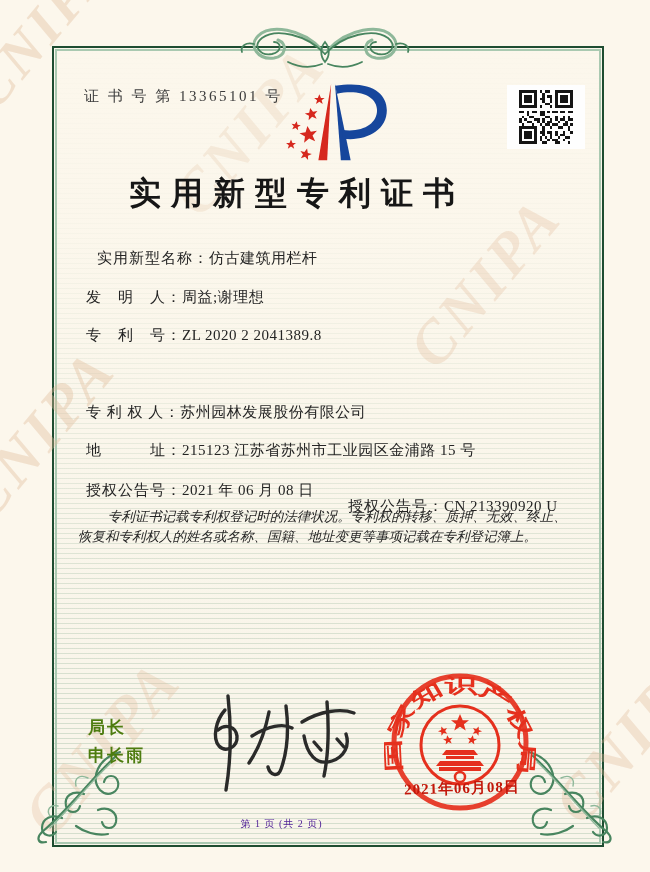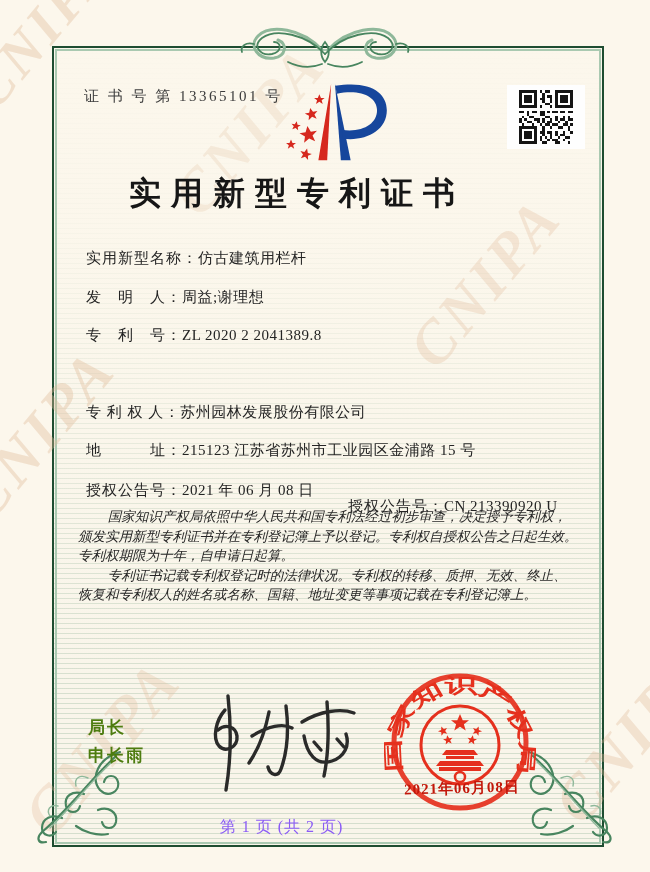--- a/index.html
+++ b/index.html
@@ -36,36 +36,36 @@
   .orn-br{left:525px;top:748px;transform:scaleX(-1);}
   
   .abs{position:absolute;z-index:10;}
   .cert-no{left:84px;top:87px;font-size:15px;letter-spacing:2.5px;color:#3c3c3c;}
   .logo{left:276px;top:80px;}
   .qr-box{left:507px;top:85px;width:78px;height:64px;background:#fefefe;
           display:flex;align-items:center;justify-content:center;}
   .title{left:0;top:172px;width:594px;text-align:center;font-size:32px;
          font-weight:bold;letter-spacing:10px;color:#161616;}
   .field-row{left:86px;font-size:15px;letter-spacing:0.5px;color:#242424;white-space:nowrap;}
-  .fr0{top:249px;} .fr1{top:288px;} .fr2{top:326px;} .fr3{top:365px;}
+  .fr0{top:249px;margin-left:11px;} .fr1{top:288px;} .fr2{top:326px;} .fr3{top:365px;}
   .fr4{top:403px;} .fr5{top:441px;} .fr6{top:481px;}
   .field-label{letter-spacing:1px;}
   .grant-no{position:absolute;left:262px;top:16px;white-space:nowrap;}
   .body-text{left:78px;top:507px;width:500px;font-size:13.5px;line-height:19.5px;
              font-style:italic;color:#262626;}
   .body-text p{margin:0;text-indent:2.2em;}
   .signer{left:88px;font-family:"Liberation Sans","DejaVu Sans",sans-serif;
           font-weight:bold;font-size:17px;color:#4d7c0f;letter-spacing:2px;}
   .signer-title{top:716px;} .signer-name{top:744px;}
   .sig-svg{left:190px;top:690px;z-index:11;}
   .seal-svg{left:384px;top:663px;z-index:12;}
   .seal-date{left:396px;top:779px;width:132px;text-align:center;font-size:15px;
              font-weight:bold;color:#c2170a;letter-spacing:1px;z-index:13;
              transform:rotate(-1.5deg);}
-  .footer{left:0;top:817px;width:563px;text-align:center;font-size:16px;color:#8b5cf6;
+  .footer{left:0;top:817px;width:563px;text-align:center;font-size:10px;color:#4c1d95;
           letter-spacing:1px;}
 </style>
 </head>
 <body>
 
 <div class="page">
 
   <div class="wm wm1">CNIPA</div>
   <div class="wm wm2">CNIPA</div>
   <div class="wm wm3">CNIPA</div>
@@ -176,21 +176,20 @@
   <div class="abs field-row fr1"><span class="field-label">发　明　人：</span><span>周益;谢理想</span></div>
   <div class="abs field-row fr2"><span class="field-label">专　利　号：</span><span>ZL 2020 2 2041389.8</span></div>
   <div class="abs field-row fr4"><span class="field-label">专 利 权 人：</span><span>苏州园林发展股份有限公司</span></div>
   <div class="abs field-row fr5"><span class="field-label">地　　　址：</span><span>215123 江苏省苏州市工业园区金浦路 15 号</span></div>
   <div class="abs field-row fr6">
     <span><span class="field-label">授权公告号：</span><span>2021 年 06 月 08 日</span></span>
     <span class="grant-no"><span class="field-label">授权公告号：</span><span>CN 213390920 U</span></span>
   </div>
 
   <div class="abs body-text">
-    <p>国家知识产权局依照中华人民共和国专利法经过初步审查，决定授予专利权，颁发实用新型专利证书并在专利登记簿上予以登记。专利权自授权公告之日起生效。专利权期限为十年，自申请日起算。</p>
     <p>专利证书记载专利权登记时的法律状况。专利权的转移、质押、无效、终止、恢复和专利权人的姓名或名称、国籍、地址变更等事项记载在专利登记簿上。</p>
   </div>
 
   <div class="abs signer signer-title">局长</div>
   <div class="abs signer signer-name">申长雨</div>
 
   <svg class="abs sig-svg" width="172" height="105" viewBox="0 0 172 105">
     <g fill="none" stroke="#1a1a1a" stroke-width="3.4" stroke-linecap="round" opacity="0.92">
       <path d="M35,20 C26,30 22,48 29,56 C36,63 48,57 47,46 C46,37 36,33 28,40"></path>
       <path d="M38,6 C41,34 41,70 36,100"></path>

